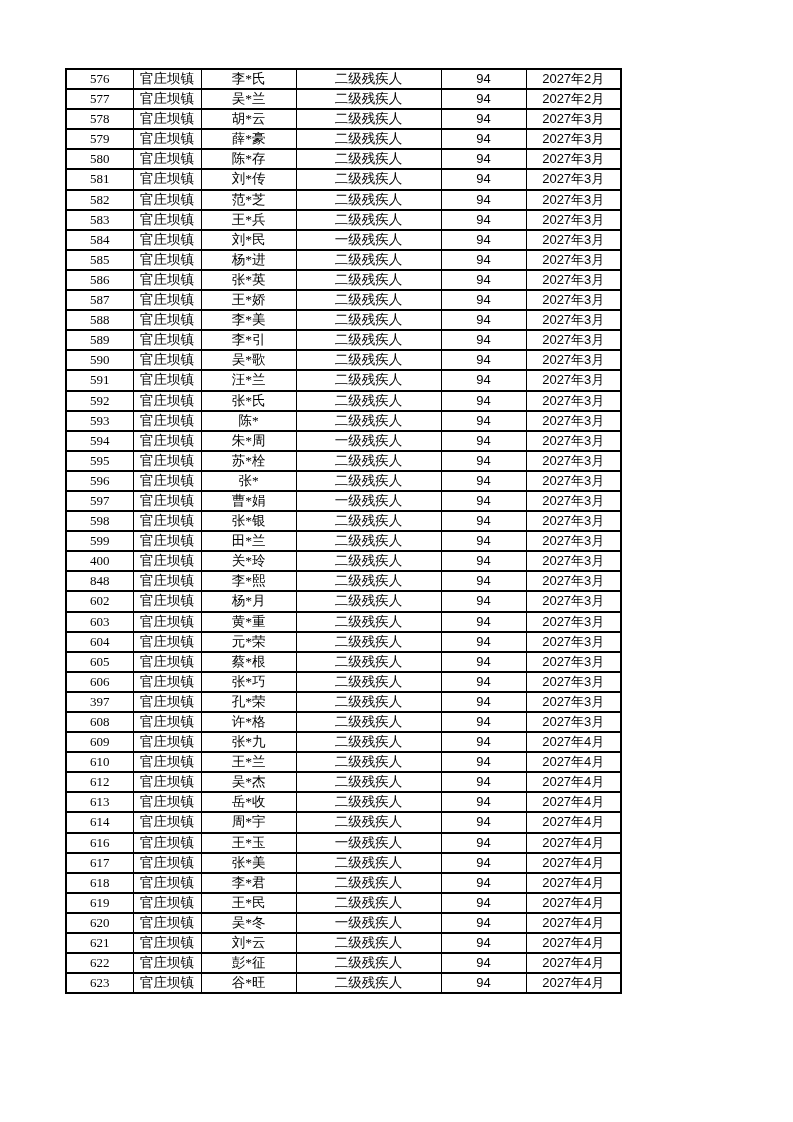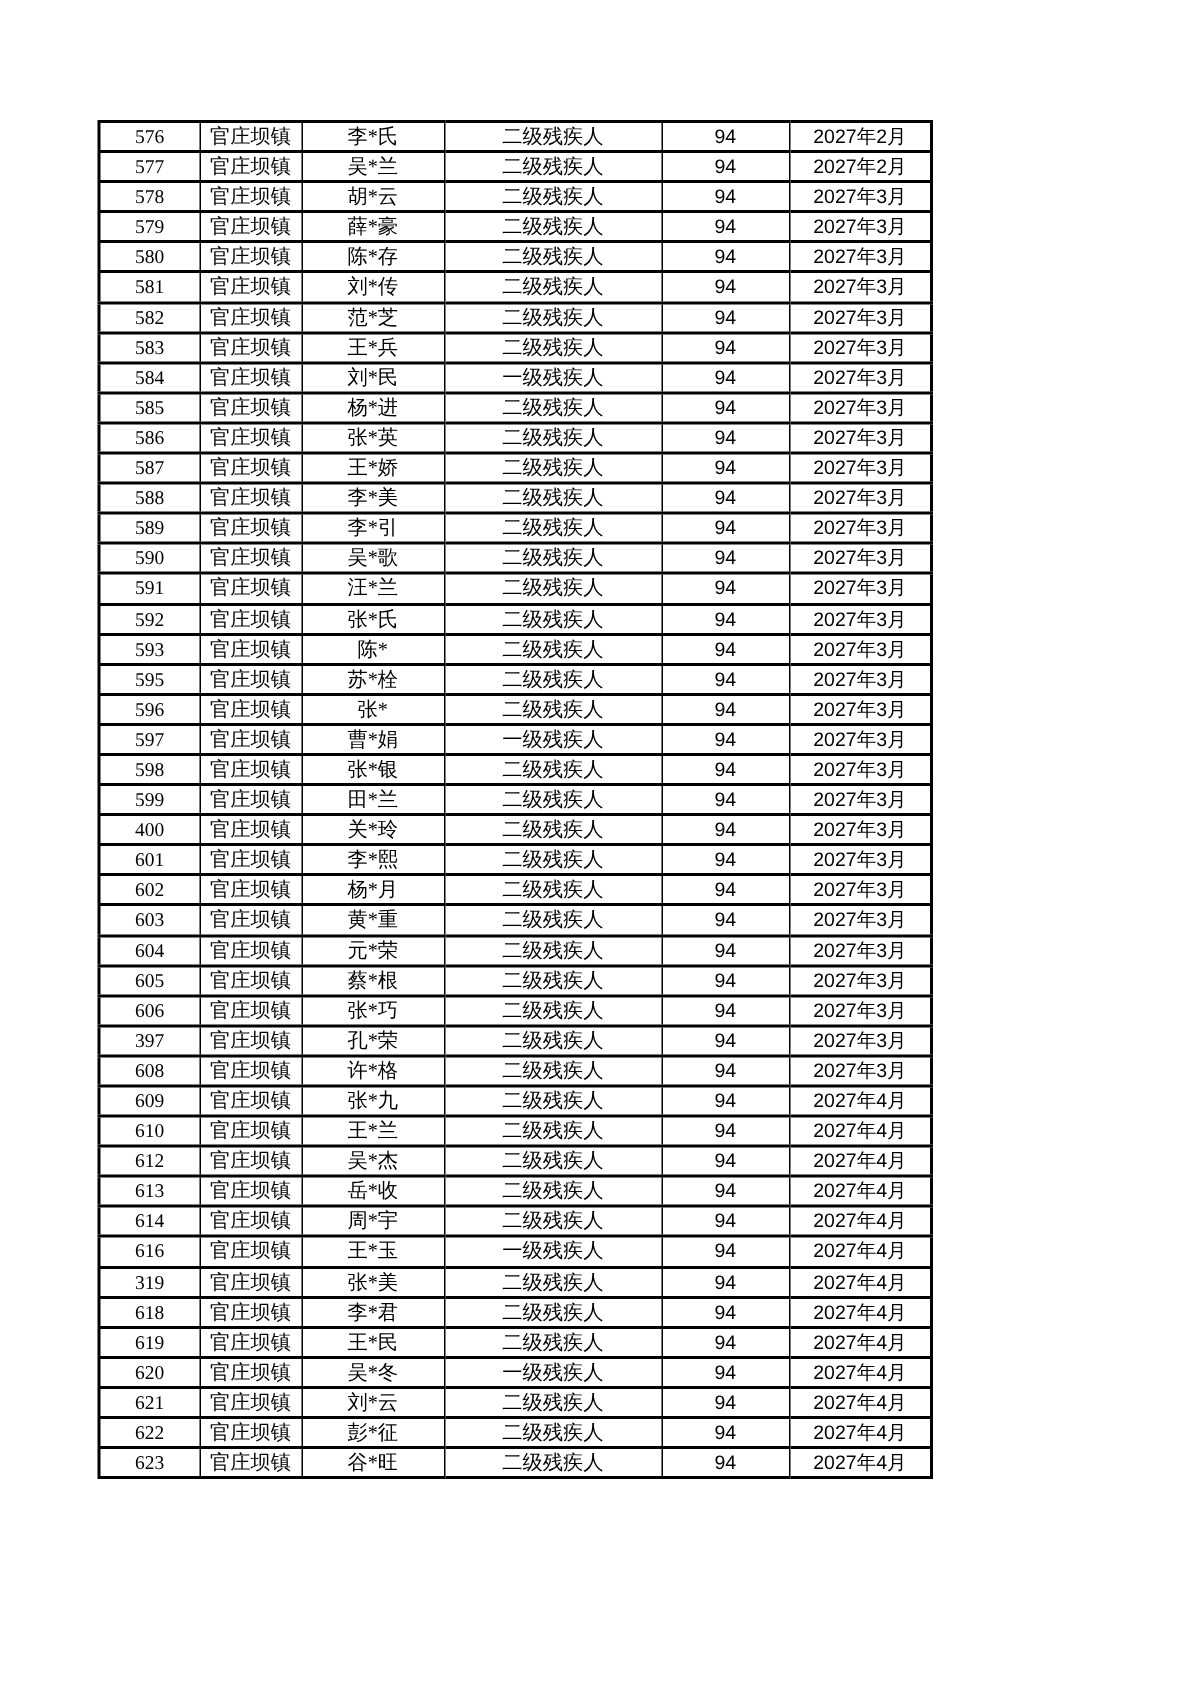--- a/index.html
+++ b/index.html
@@ -12,21 +12,21 @@
     width: 793px;
     height: 1122px;
     background: #ffffff;
     overflow: hidden;
     font-family: "Liberation Serif", "DejaVu Serif", serif;
     color: #000000;
   }
   table.subsidy {
     position: absolute;
     left: 65px;
-    top: 80px;
+    top: 68px;
     width: 555px;
     border-collapse: collapse;
     table-layout: fixed;
     border: 2px solid #000000;
   }
   table.subsidy td {
     border-left: 1px solid #000000;
     border-right: 1px solid #000000;
     border-top: 2px solid #000000;
     border-bottom: 2px solid #000000;
@@ -212,20 +212,28 @@
         </tr>
         <tr>
           <td class="col-index">593</td>
           <td class="col-town">官庄坝镇</td>
           <td class="col-name">陈*</td>
           <td class="col-category">二级残疾人</td>
           <td class="col-amount">94</td>
           <td class="col-month">2027年3月</td>
         </tr>
         <tr>
+          <td class="col-index">594</td>
+          <td class="col-town">官庄坝镇</td>
+          <td class="col-name">朱*周</td>
+          <td class="col-category">一级残疾人</td>
+          <td class="col-amount">94</td>
+          <td class="col-month">2027年3月</td>
+        </tr>
+        <tr>
           <td class="col-index">595</td>
           <td class="col-town">官庄坝镇</td>
           <td class="col-name">苏*栓</td>
           <td class="col-category">二级残疾人</td>
           <td class="col-amount">94</td>
           <td class="col-month">2027年3月</td>
         </tr>
         <tr>
           <td class="col-index">596</td>
           <td class="col-town">官庄坝镇</td>
@@ -260,21 +268,21 @@
         </tr>
         <tr>
           <td class="col-index">400</td>
           <td class="col-town">官庄坝镇</td>
           <td class="col-name">关*玲</td>
           <td class="col-category">二级残疾人</td>
           <td class="col-amount">94</td>
           <td class="col-month">2027年3月</td>
         </tr>
         <tr>
-          <td class="col-index">601</td>
+          <td class="col-index">848</td>
           <td class="col-town">官庄坝镇</td>
           <td class="col-name">李*熙</td>
           <td class="col-category">二级残疾人</td>
           <td class="col-amount">94</td>
           <td class="col-month">2027年3月</td>
         </tr>
         <tr>
           <td class="col-index">602</td>
           <td class="col-town">官庄坝镇</td>
           <td class="col-name">杨*月</td>
@@ -372,21 +380,21 @@
         </tr>
         <tr>
           <td class="col-index">616</td>
           <td class="col-town">官庄坝镇</td>
           <td class="col-name">王*玉</td>
           <td class="col-category">一级残疾人</td>
           <td class="col-amount">94</td>
           <td class="col-month">2027年4月</td>
         </tr>
         <tr>
-          <td class="col-index">319</td>
+          <td class="col-index">617</td>
           <td class="col-town">官庄坝镇</td>
           <td class="col-name">张*美</td>
           <td class="col-category">二级残疾人</td>
           <td class="col-amount">94</td>
           <td class="col-month">2027年4月</td>
         </tr>
         <tr>
           <td class="col-index">618</td>
           <td class="col-town">官庄坝镇</td>
           <td class="col-name">李*君</td>

